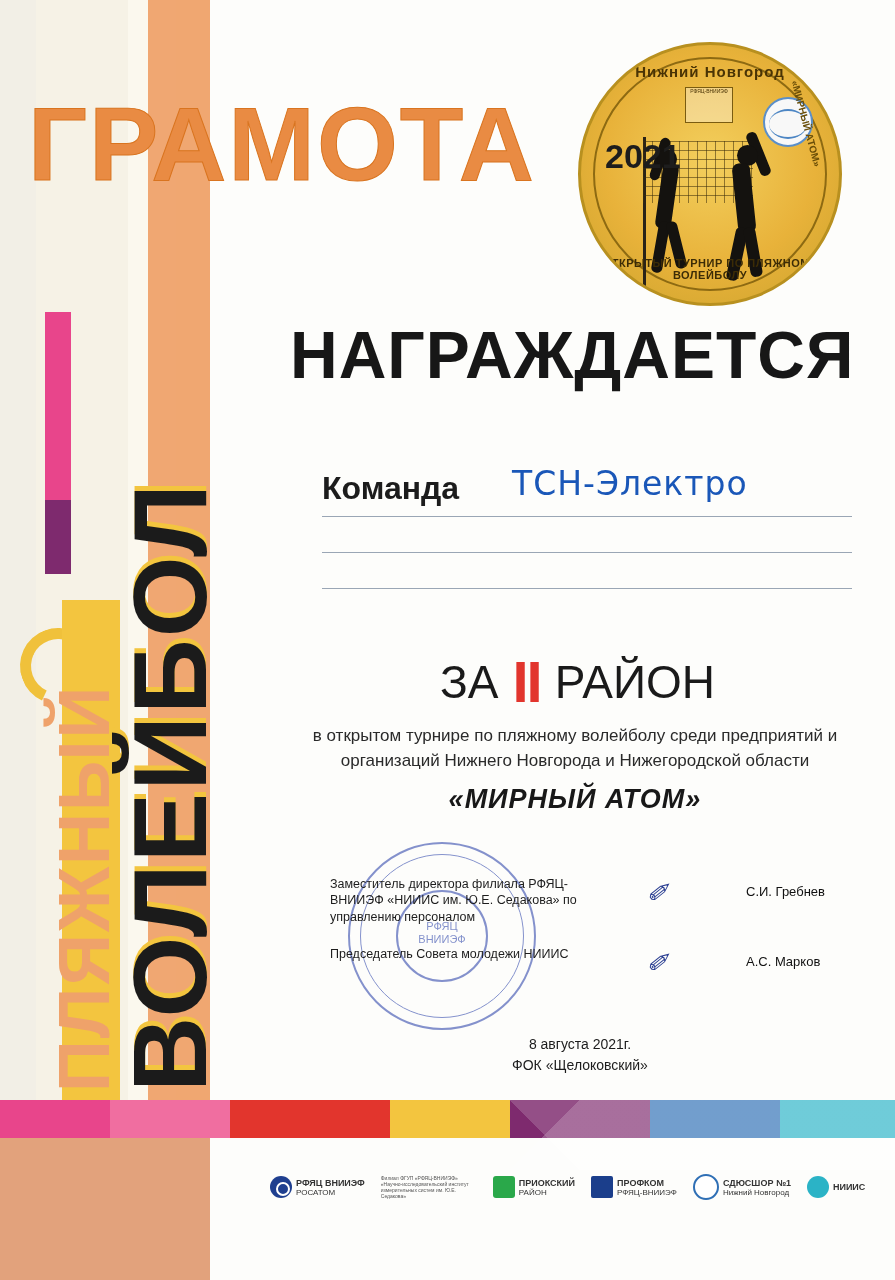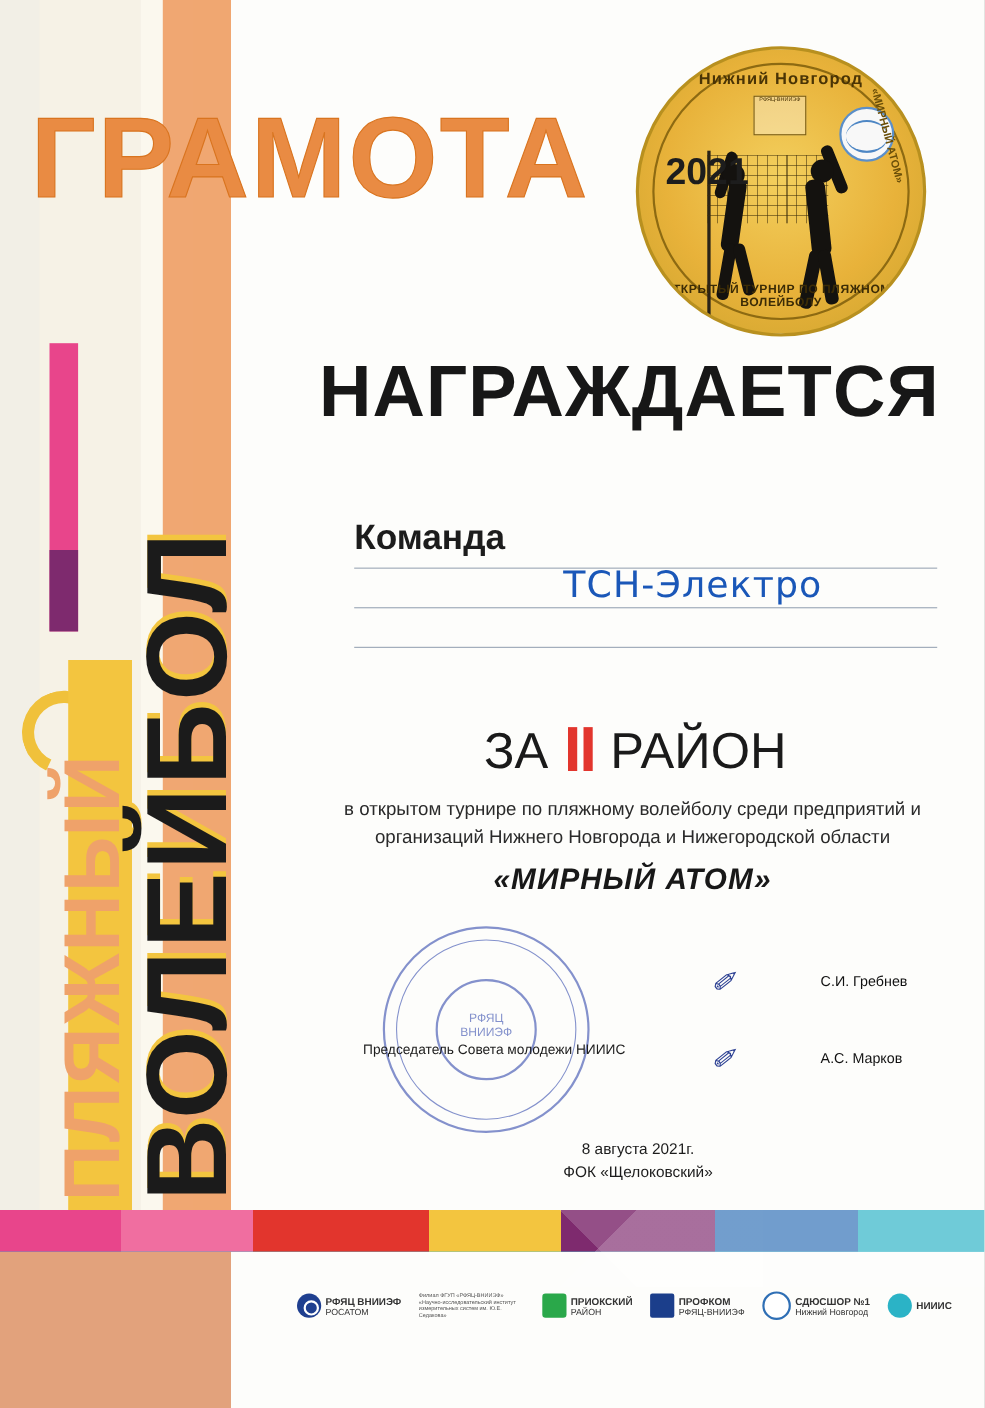--- a/index.html
+++ b/index.html
@@ -261,21 +261,20 @@
     color: #1c1c1c;
   }
   .team-name {
     position: absolute;
     left: 190px;
     top: 0;
     font-size: 33px;
     color: #1a57b8;
     font-family: "DejaVu Sans", sans-serif;
     letter-spacing: 1px;
-    margin-top: 48px;
   }
   .rule {
     position: absolute;
     left: 322px;
     height: 0;
     width: 530px;
     border-top: 1px solid #9aa6b5;
   }
   .rule1 { top: 516px; }
   .rule2 { top: 552px; }
@@ -533,20 +532,21 @@
   <div class="stamp">
 
     <div class="stamp-inner">
       <div>РФЯЦ</div>
       <div>ВНИИЭФ</div>
     </div>
   </div>
 
   <div class="sign-block">
     <div class="sign-row" style="height:54px">
+      <div class="sign-title">Заместитель директора филиала РФЯЦ-ВНИИЭФ «НИИИС им. Ю.Е. Седакова» по управлению персоналом</div>
       <div class="sign-scribble">✐</div>
       <div class="sign-person">С.И. Гребнев</div>
     </div>
     <div class="sign-row" style="margin-top:16px">
       <div class="sign-title">Председатель Совета молодежи НИИИС</div>
       <div class="sign-scribble">✐</div>
       <div class="sign-person">А.С. Марков</div>
     </div>
   </div>
 

